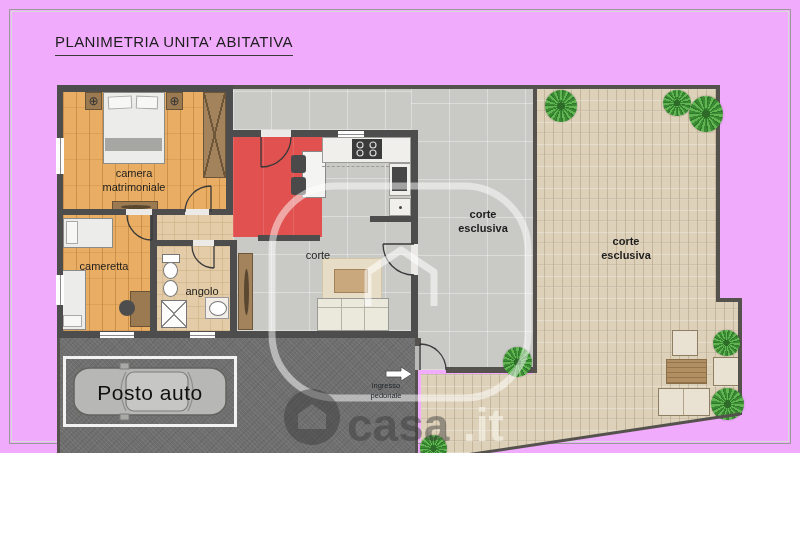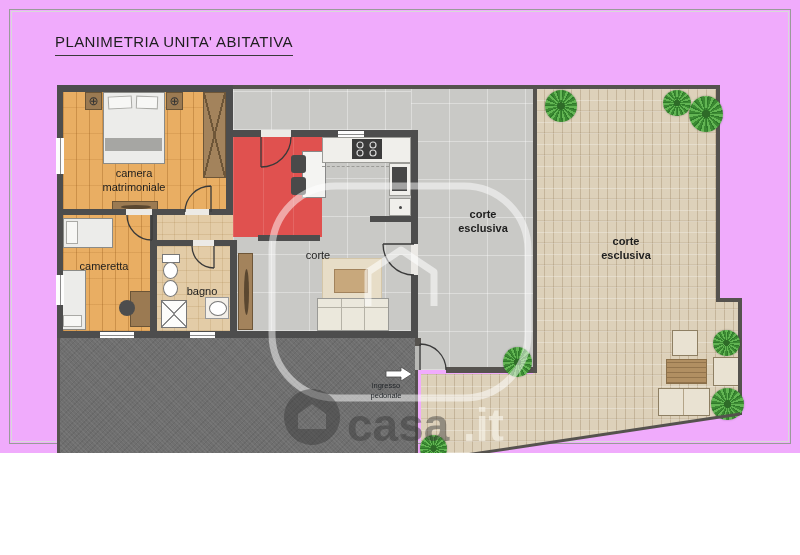--- a/index.html
+++ b/index.html
@@ -185,25 +185,35 @@
   <div class="furn cream-furn" style="left:713px;top:357px;width:27px;height:29px"></div>
 
   <div class="plant" style="left:545px;top:90px;width:32px;height:32px"></div>
   <div class="plant" style="left:663px;top:90px;width:28px;height:26px"></div>
   <div class="plant" style="left:689px;top:96px;width:34px;height:36px"></div>
   <div class="plant" style="left:713px;top:330px;width:27px;height:26px"></div>
   <div class="plant" style="left:711px;top:388px;width:33px;height:32px"></div>
   <div class="plant" style="left:420px;top:435px;width:27px;height:27px"></div>
   <div class="plant" style="left:503px;top:347px;width:29px;height:30px"></div>
 
+  <div class="furn" style="left:63px;top:356px;width:174px;height:71px;border:3px solid #f2f2f2;z-index:12">
+    <svg width="168" height="65" viewBox="0 0 168 65">
+      <rect x="8" y="9" rx="16" ry="14" width="152" height="47" fill="#b7b7b5" stroke="#63635f" stroke-width="1.5"></rect>
+      <rect x="60" y="13" rx="8" width="62" height="39" fill="#c6c6c4" stroke="#7d7d7a" stroke-width="1.2"></rect>
+      <path d="M60 13 q-10 19 0 39 M122 13 q10 19 0 39" fill="none" stroke="#8e8e8c" stroke-width="1.2"></path>
+      <rect x="54" y="4" width="9" height="6" fill="#a9a9a7" stroke="#7d7d7a" stroke-width="1"></rect>
+      <rect x="54" y="55" width="9" height="6" fill="#a9a9a7" stroke="#7d7d7a" stroke-width="1"></rect>
+    </svg>
+    <div class="posto-label" style="top:22px">Posto auto</div>
+  </div>
 
   <div class="room-label" style="left:84px;top:167px;width:100px">camera
 matrimoniale</div>
   <div class="room-label" style="left:64px;top:260px;width:80px">cameretta</div>
-  <div class="room-label" style="left:172px;top:285px;width:60px">bagno</div>
+  <div class="room-label" style="left:172px;top:285px;width:60px">angolo</div>
   <div class="room-label" style="left:278px;top:249px;width:80px">corte</div>
   <div class="room-label bold" style="left:443px;top:208px;width:80px">corte
 esclusiva</div>
   <div class="room-label bold" style="left:586px;top:235px;width:80px">corte
 esclusiva</div>
   <div class="ingresso-label" style="left:360px;top:381px;width:52px">ingresso
 pedonale</div>
 
   <svg id="overlay" width="800" height="555">
 

